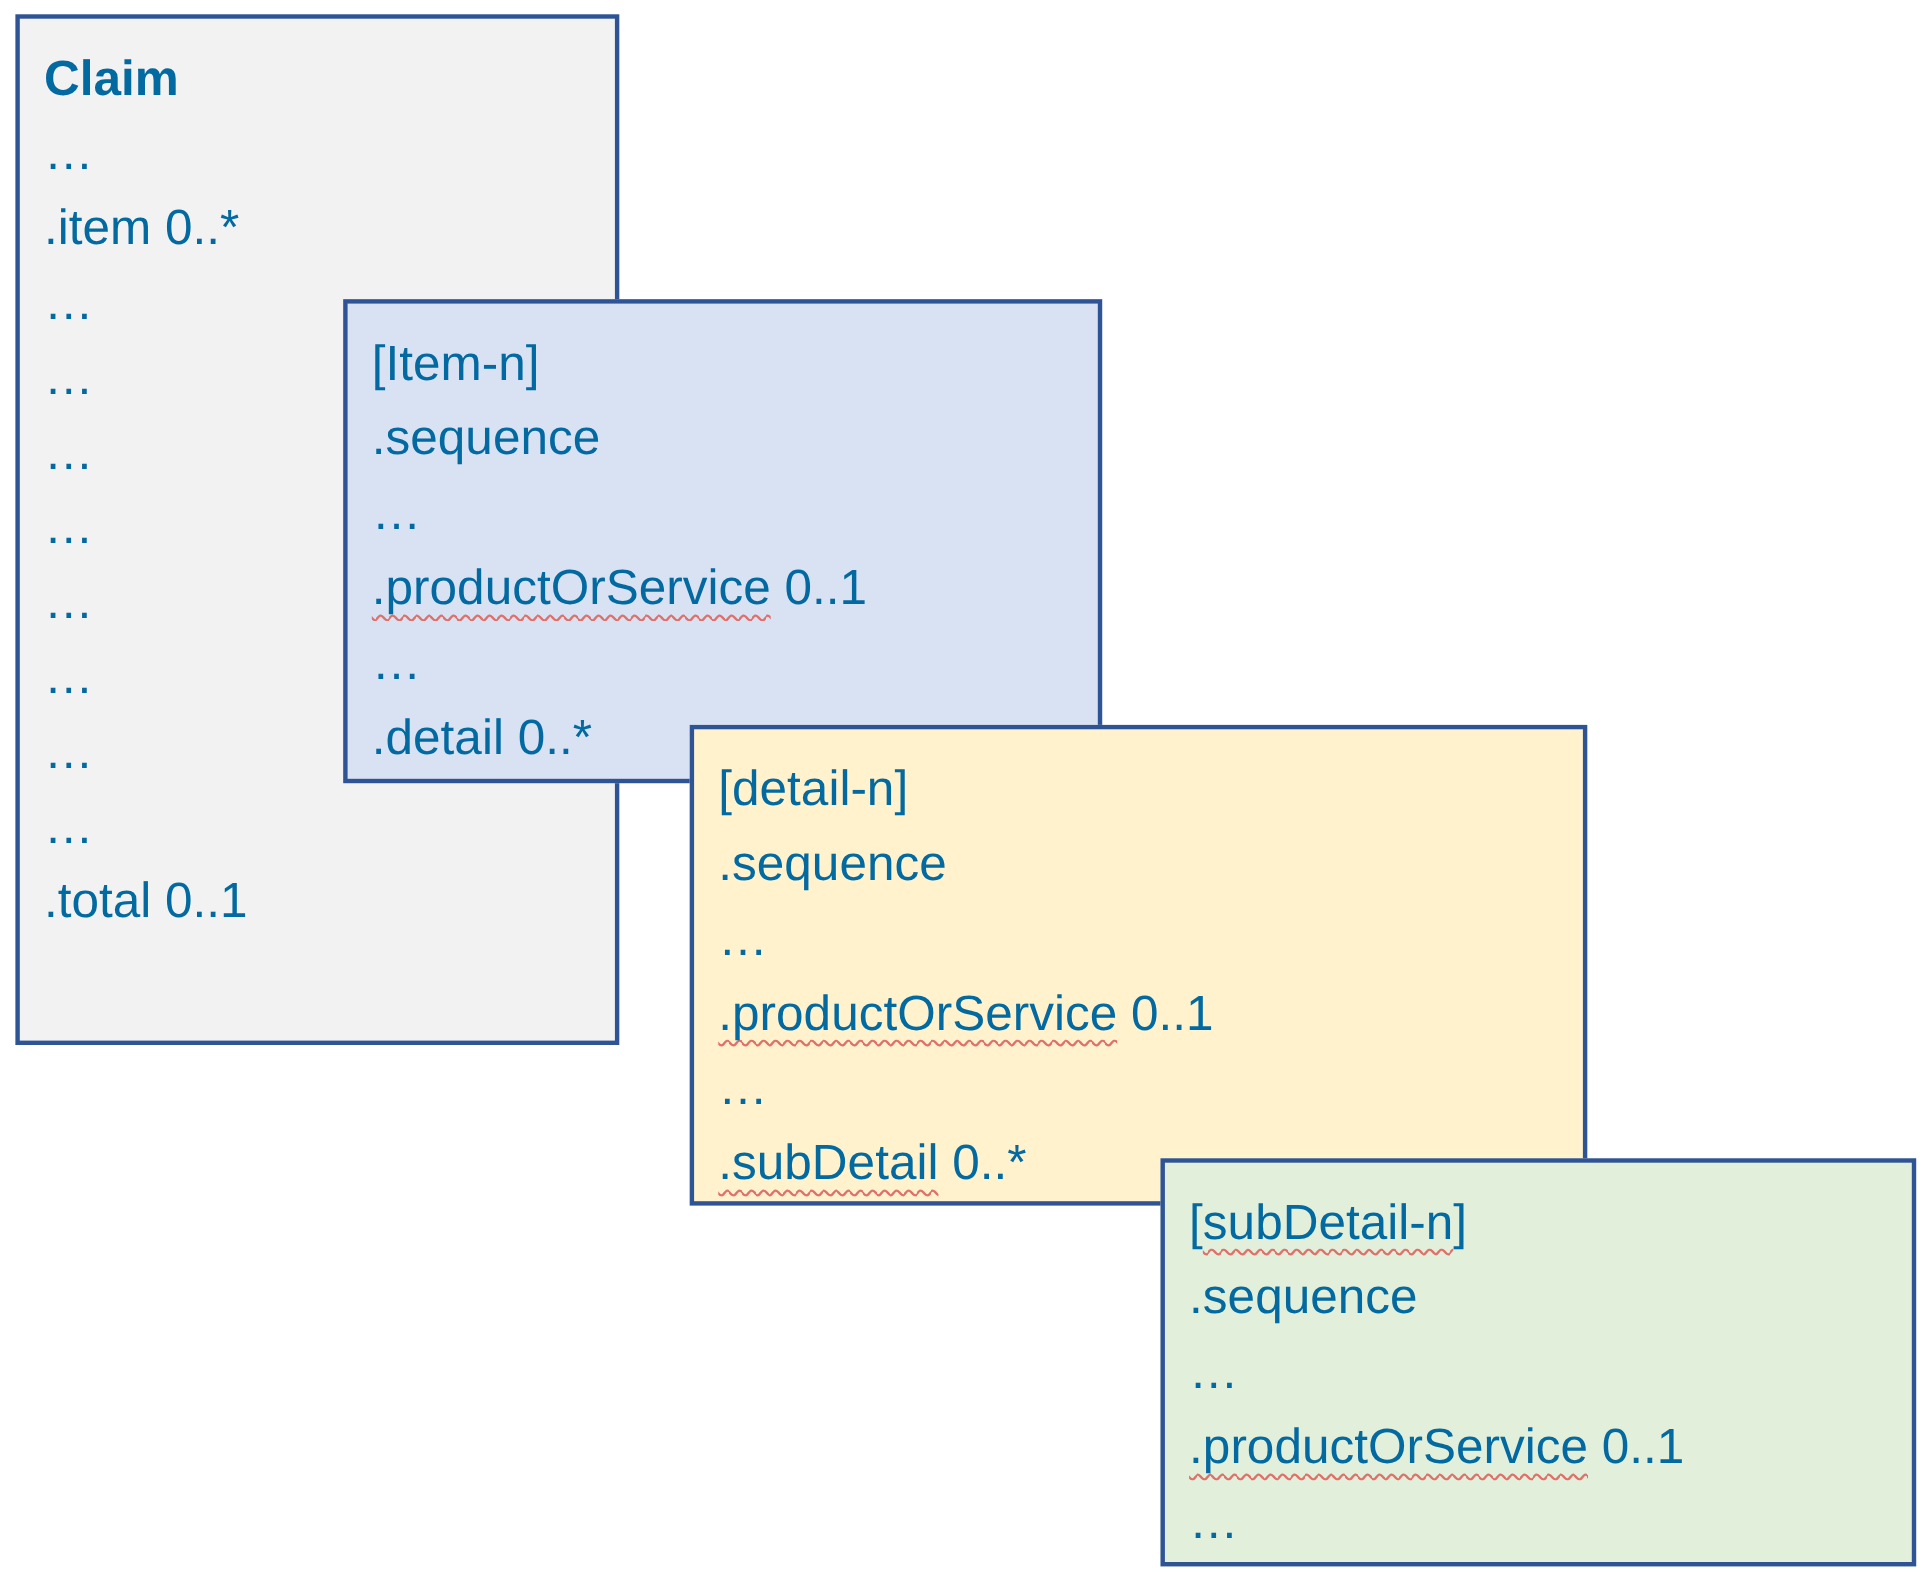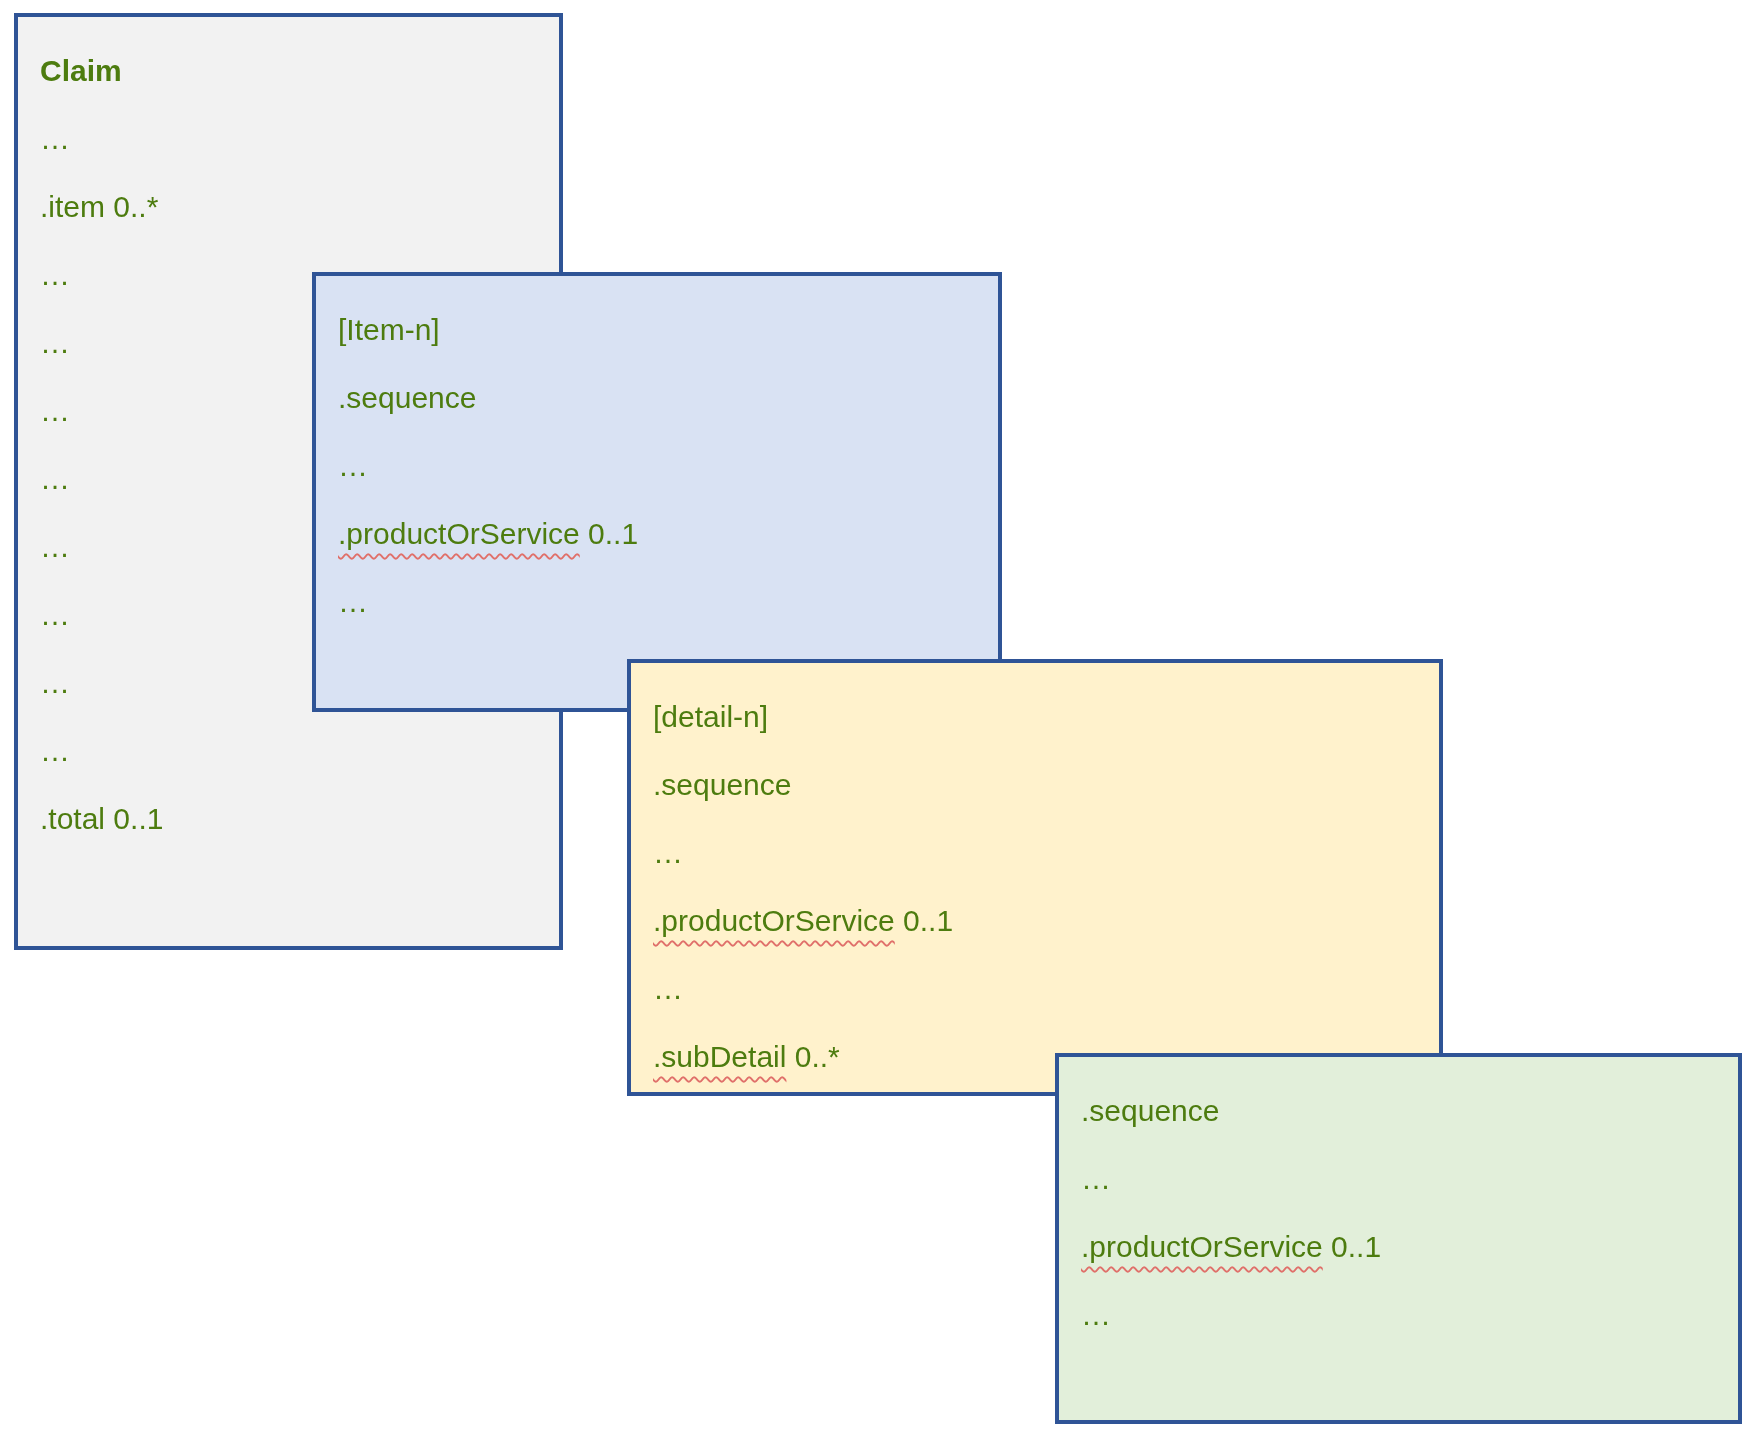--- a/index.html
+++ b/index.html
@@ -15,23 +15,23 @@
     position: absolute;
     border: 4px solid #2F5496;
     box-sizing: border-box;
     padding: 20px 16px 0 22px;
   }
   .box-claim    { left: 14px;   top: 13px;   width: 549px; height: 937px; z-index: 1; }
   .box-item     { left: 280px;  top: 272px;  width: 690px; height: 440px; z-index: 2; margin-left: 32px; }
   .box-detail   { left: 627px;  top: 659px;  width: 816px; height: 437px; z-index: 3; }
   .box-subdetail{ left: 1055px; top: 1053px; width: 687px; height: 371px; z-index: 4; }
   .title, .line {
-    font-size: 30px;
+    font-size: 45px;
     line-height: 68px;
-    color: #4d7c0f;
+    color: #0369a1;
     white-space: pre;
   }
   .title-bold { font-weight: bold; }
   .sq {
     text-decoration: underline;
     text-decoration-style: wavy;
     text-decoration-color: #E0706A;
     text-decoration-thickness: 2px;
     text-underline-offset: 9px;
     text-decoration-skip-ink: none;
@@ -59,35 +59,37 @@
       </div>
   </div>
 
   <div class="box box-item" style="background: rgb(217, 226, 243); border-color: rgb(47, 84, 150);">
     <div class="title"><span>[Item-n]</span></div>
     <div>
         <div class="line"><span>.sequence</span></div>
         <div class="line"><span>…</span></div>
         <div class="line"><span class="sq">.productOrService</span><span> 0..1</span></div>
         <div class="line"><span>…</span></div>
+        <div class="line"><span>.detail 0..*</span></div>
       </div>
   </div>
 
   <div class="box box-detail" style="background: rgb(255, 242, 204); border-color: rgb(47, 84, 150);">
     <div class="title"><span>[detail-n]</span></div>
     <div>
         <div class="line"><span>.sequence</span></div>
         <div class="line"><span>…</span></div>
         <div class="line"><span class="sq">.productOrService</span><span> 0..1</span></div>
         <div class="line"><span>…</span></div>
         <div class="line"><span class="sq">.subDetail</span><span> 0..*</span></div>
       </div>
   </div>
 
   <div class="box box-subdetail" style="background: rgb(226, 239, 218); border-color: rgb(47, 84, 150);">
+    <div class="title"><span>[</span><span class="sq">subDetail-n</span><span>]</span></div>
     <div>
         <div class="line"><span>.sequence</span></div>
         <div class="line"><span>…</span></div>
         <div class="line"><span class="sq">.productOrService</span><span> 0..1</span></div>
         <div class="line"><span>…</span></div>
       </div>
   </div>
 
 </div>
 

